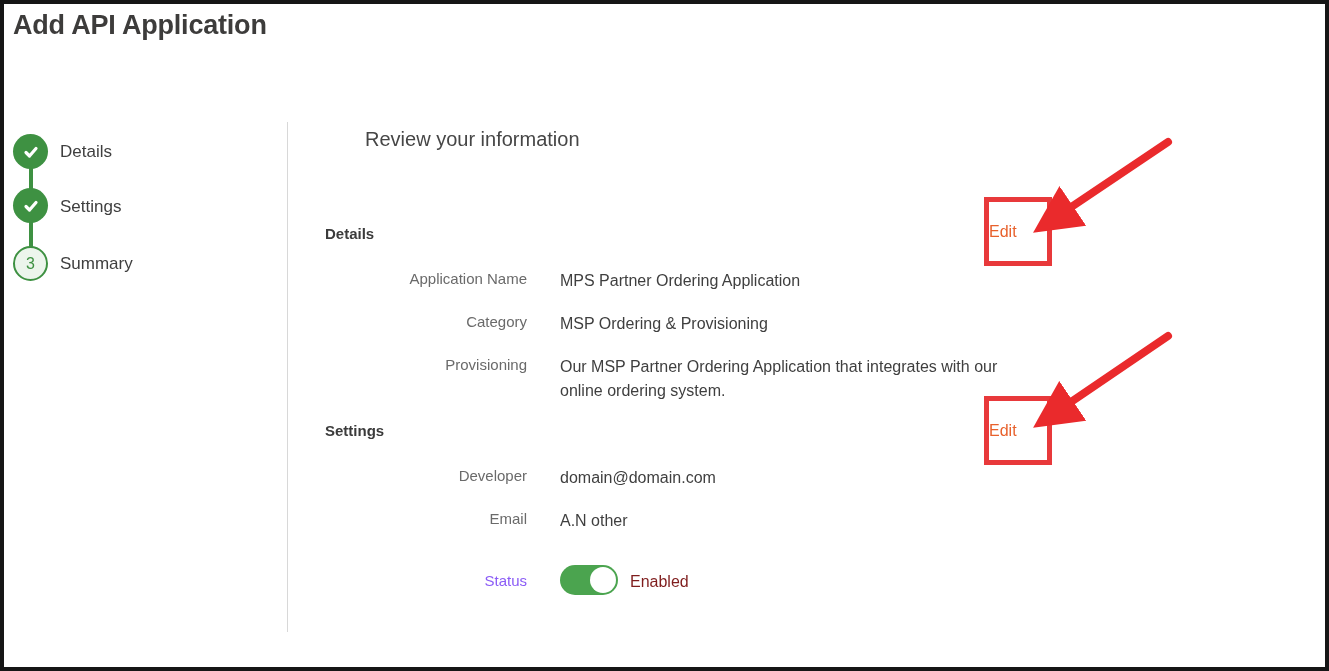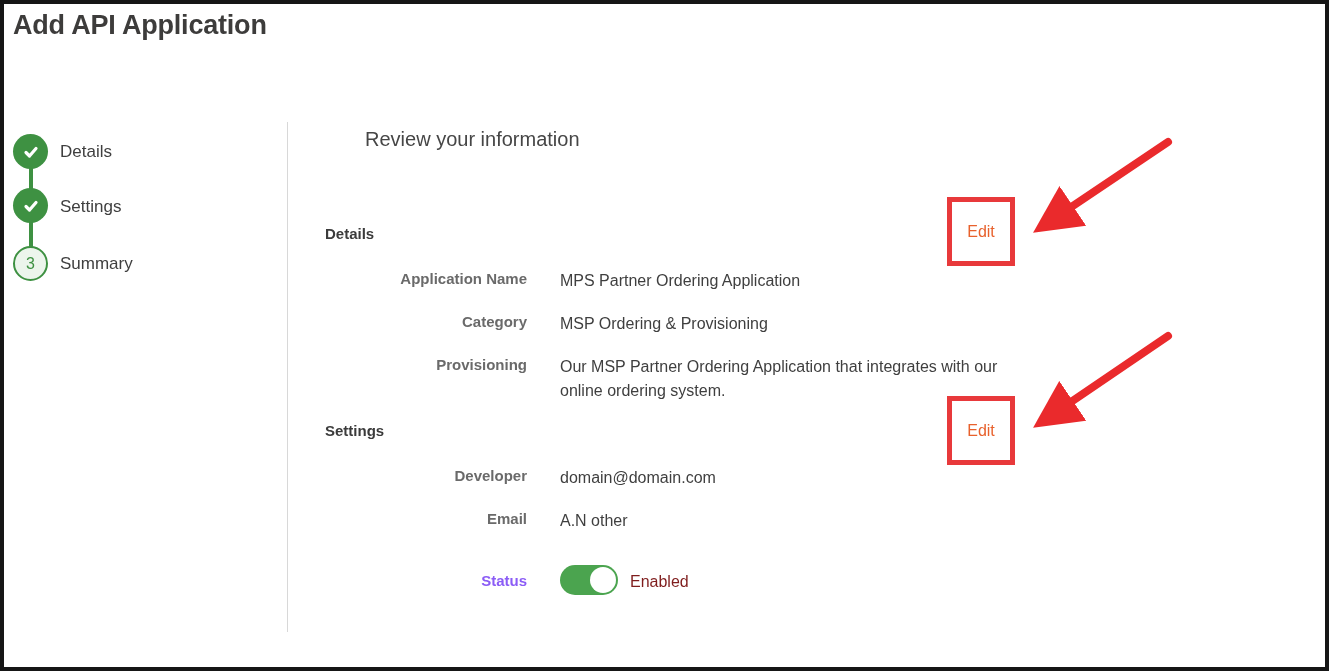--- a/index.html
+++ b/index.html
@@ -65,41 +65,41 @@
   }
   .section-title {
     position:absolute; left:325px;
     font-size:15px; font-weight:bold; color:#3b3b3b;
   }
   .section-title.details { top:225px; }
   .section-title.settings { top:422px; }
   .row-label {
     position:absolute; left:325px; width:202px;
     text-align:right;
-    font-size:15px; font-weight:bold; color:#6a6a6a;
+    font-size:15px; font-weight:normal; color:#6a6a6a;
     line-height:20px;
   }
   .row-value {
     position:absolute; left:560px; max-width:452px;
     font-size:16px; color:#3f3f3f;
     line-height:24px;
   }
   .r-appname { top:269px; }
   .r-category { top:312px; }
   .r-description { top:355px; }
   .r-developer { top:466px; }
   .r-email { top:509px; }
   .r-status-label { top:571px; color:#8b5cf6; }
   
   .annotation-box {
-    position:absolute; left:947px;
+    position:absolute; left:984px;
     width:68px; height:69px;
     border:5px solid var(--annotation-red);
     background:#ffffff;
-    display:flex; align-items:center; justify-content:center;
+    display:flex; align-items:center; justify-content:flex-start;
     z-index:5;
   }
   .annotation-box.b1 { top:197px; }
   .annotation-box.b2 { top:396px; }
   .edit-link {
     font-size:16px; color:var(--edit-orange);
     text-decoration:none; cursor:pointer;
     background:none; border:none;
     font-family:"Liberation Sans", sans-serif;
   }

